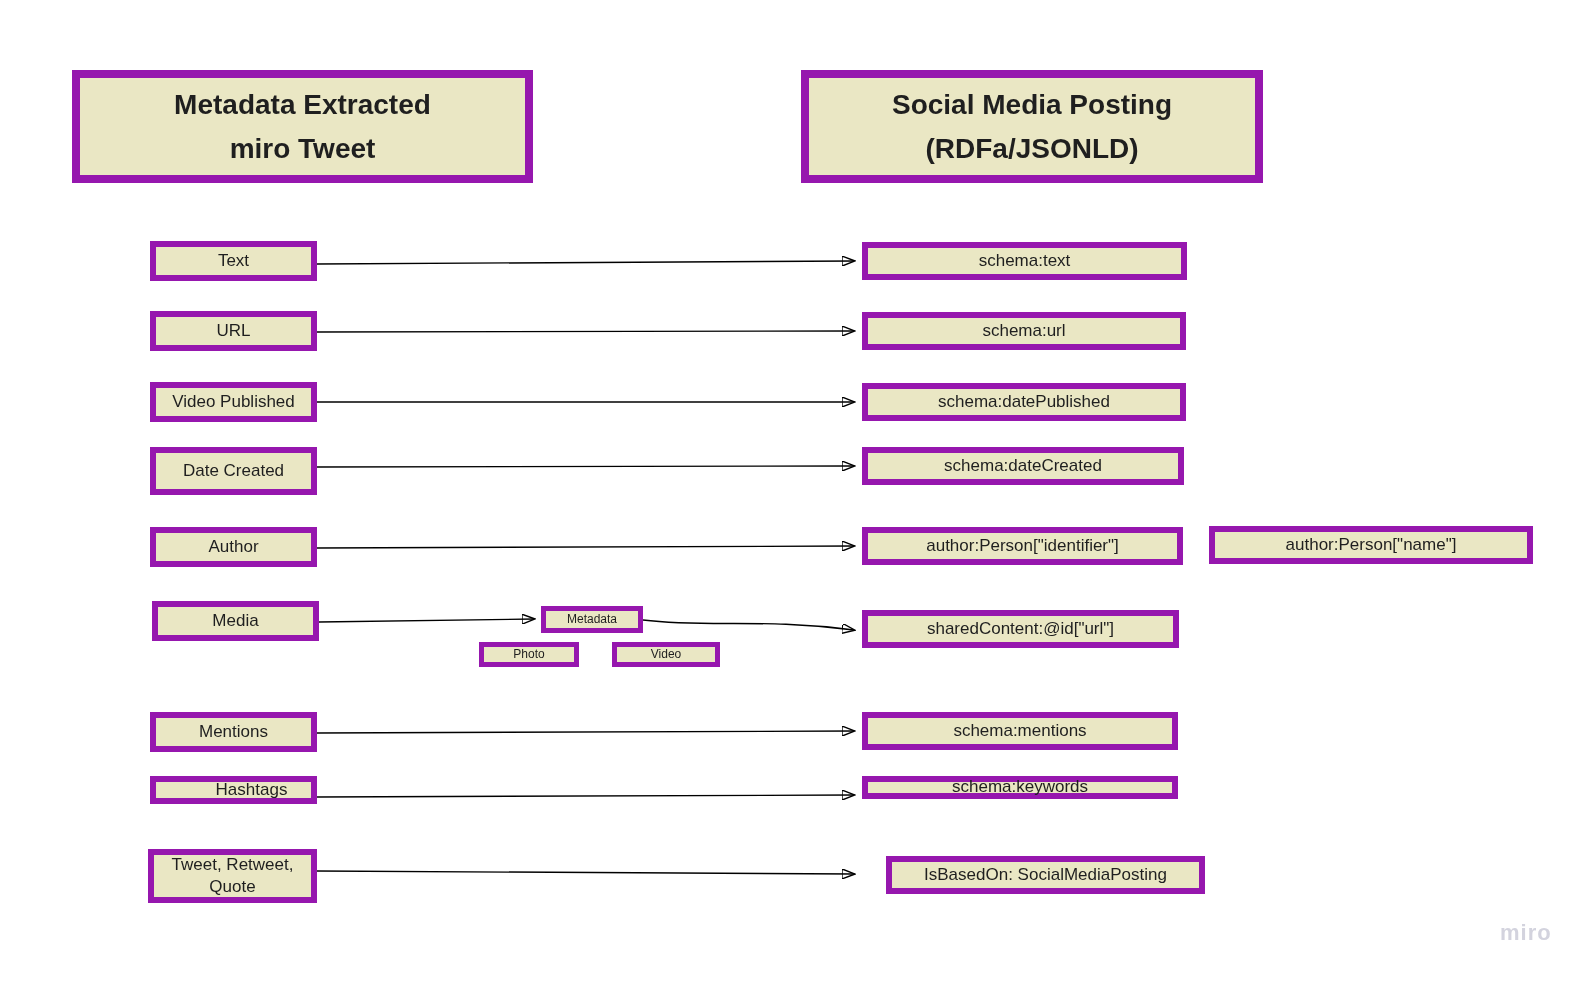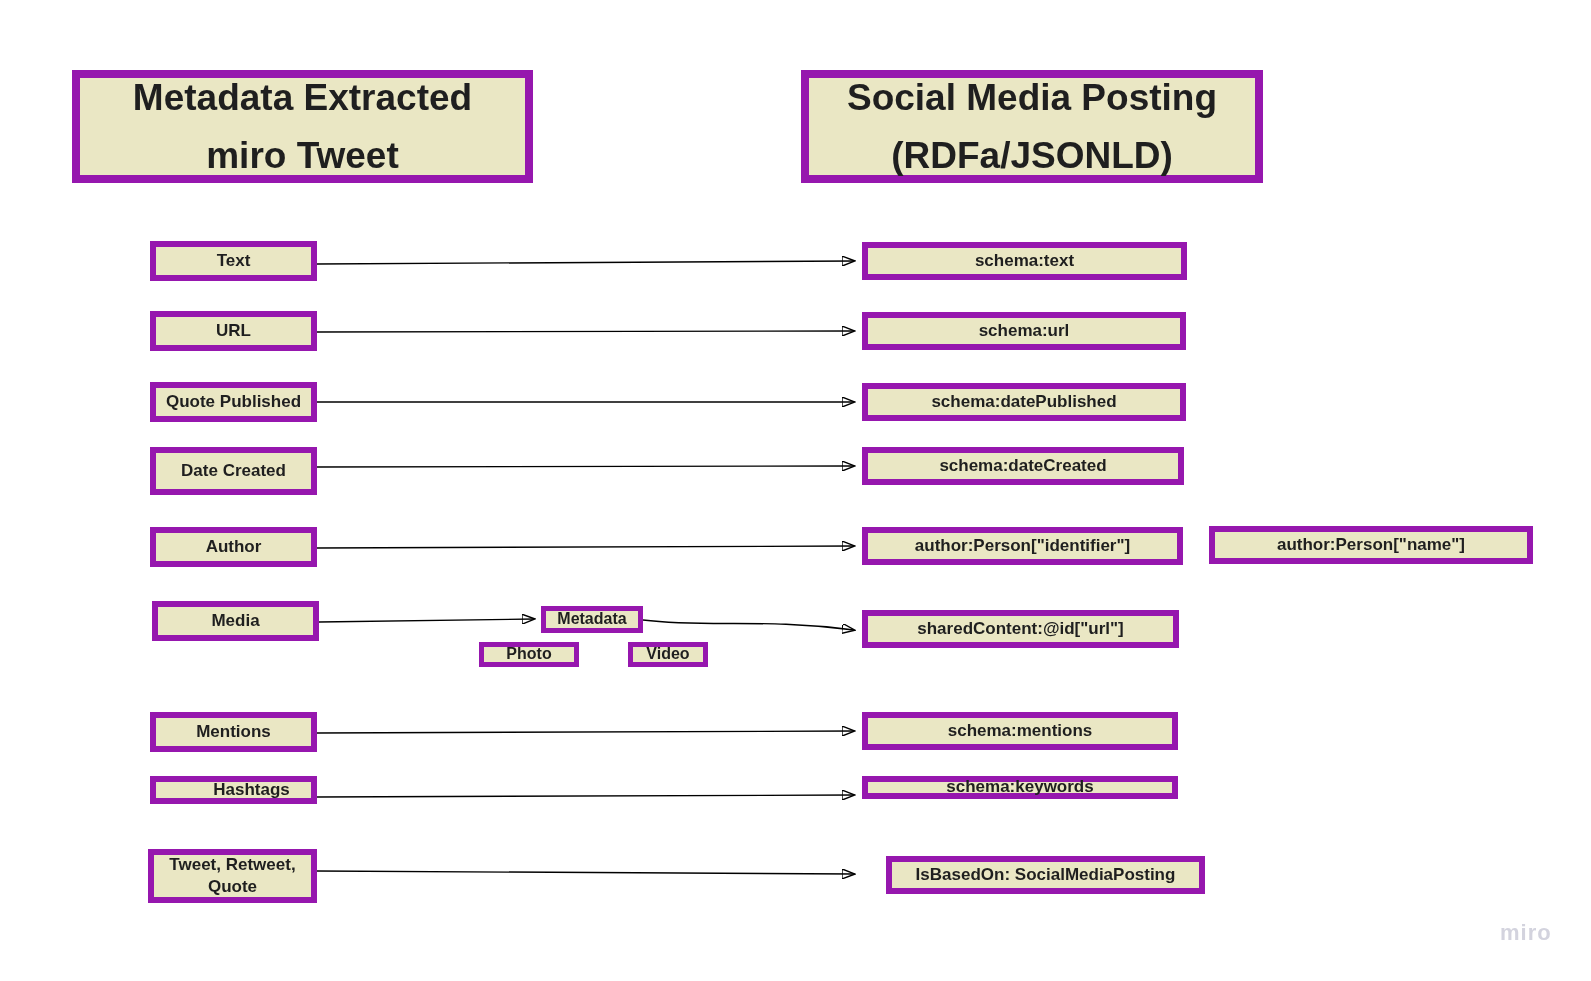--- a/index.html
+++ b/index.html
@@ -20,33 +20,32 @@
     box-sizing: border-box;
     background: #EAE7C4;
     border: 6px solid #9617AE;
     display: flex;
     align-items: center;
     justify-content: center;
     text-align: center;
     color: #1f1f1f;
     font-size: 17px;
     line-height: 1.3;
-    font-weight: bold;
   }
   .node .label { display: block; width: 100%; }
   .header {
     border-width: 8px;
     font-weight: 700;
-    font-size: 37px;
+    font-size: 28px;
     line-height: 1.55;
   }
   .header .line { display: block; }
   .small {
     border-width: 5px;
-    font-size: 16px;
+    font-size: 12px;
   }
   .connectors {
     position: absolute;
     left: 0;
     top: 0;
     width: 1591px;
     height: 981px;
     pointer-events: none;
   }
   .connectors path, .connectors line {
@@ -100,21 +99,21 @@
     </span>
   </div>
 
   <div class="node" style="left:150px;top:241px;width:167px;height:40px;">
     <span class="label">Text</span>
   </div>
   <div class="node" style="left:150px;top:311px;width:167px;height:40px;">
     <span class="label">URL</span>
   </div>
   <div class="node" style="left:150px;top:382px;width:167px;height:40px;">
-    <span class="label">Quote Published</span>
+    <span class="label">Video Published</span>
   </div>
   <div class="node" style="left:150px;top:447px;width:167px;height:48px;">
     <span class="label">Date Created</span>
   </div>
   <div class="node" style="left:150px;top:527px;width:167px;height:40px;">
     <span class="label">Author</span>
   </div>
   <div class="node" style="left:152px;top:601px;width:167px;height:40px;">
     <span class="label">Media</span>
   </div>
@@ -127,21 +126,21 @@
   <div class="node" style="left:148px;top:849px;width:169px;height:54px;">
     <span class="label">Tweet, Retweet, Quote</span>
   </div>
 
   <div class="node small" style="left:541px;top:606px;width:102px;height:27px;">
     <span class="label">Metadata</span>
   </div>
   <div class="node small" style="left:479px;top:642px;width:100px;height:25px;">
     <span class="label">Photo</span>
   </div>
-  <div class="node small" style="left:628px;top:642px;width:80px;height:25px;">
+  <div class="node small" style="left:612px;top:642px;width:108px;height:25px;">
     <span class="label">Video</span>
   </div>
 
   <div class="node" style="left:862px;top:242px;width:325px;height:38px;">
     <span class="label">schema:text</span>
   </div>
   <div class="node" style="left:862px;top:312px;width:324px;height:38px;">
     <span class="label">schema:url</span>
   </div>
   <div class="node" style="left:862px;top:383px;width:324px;height:38px;">

